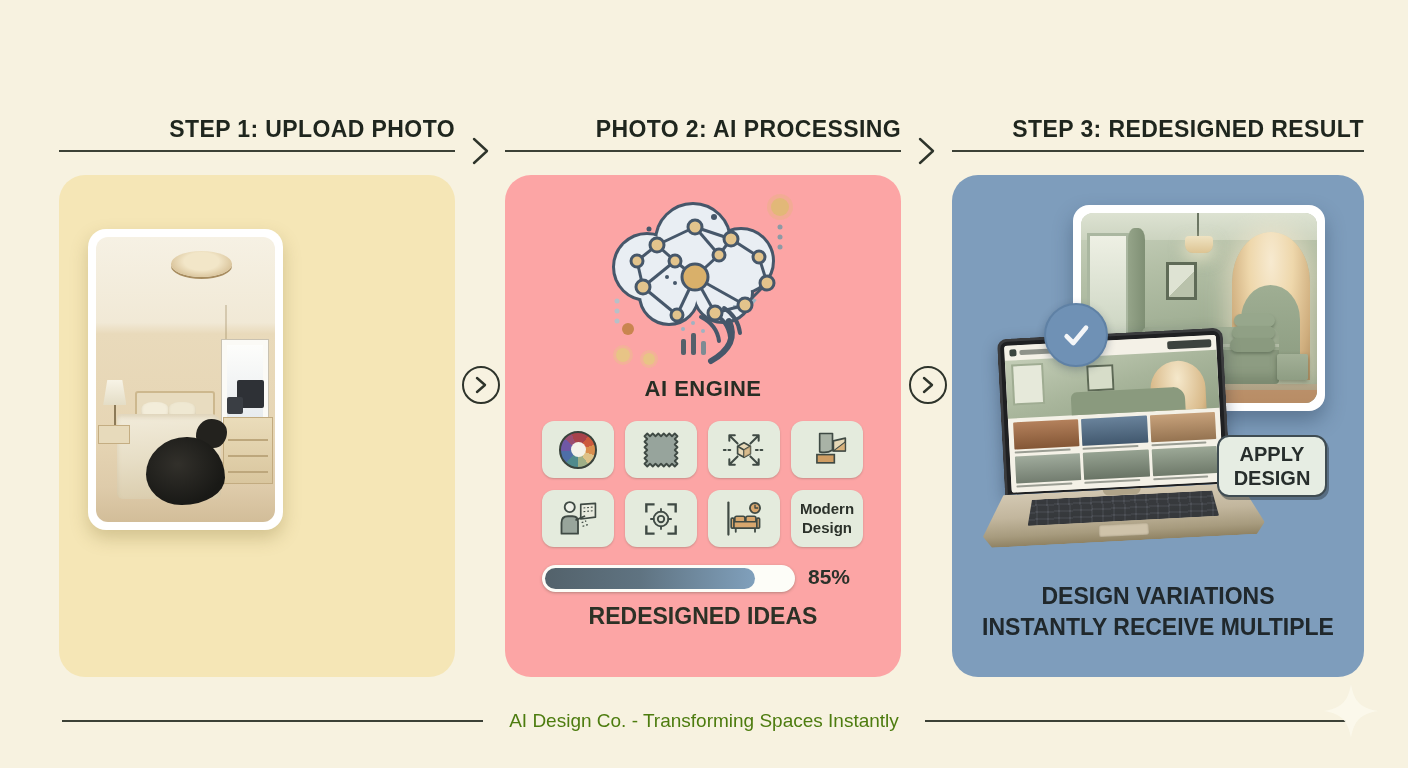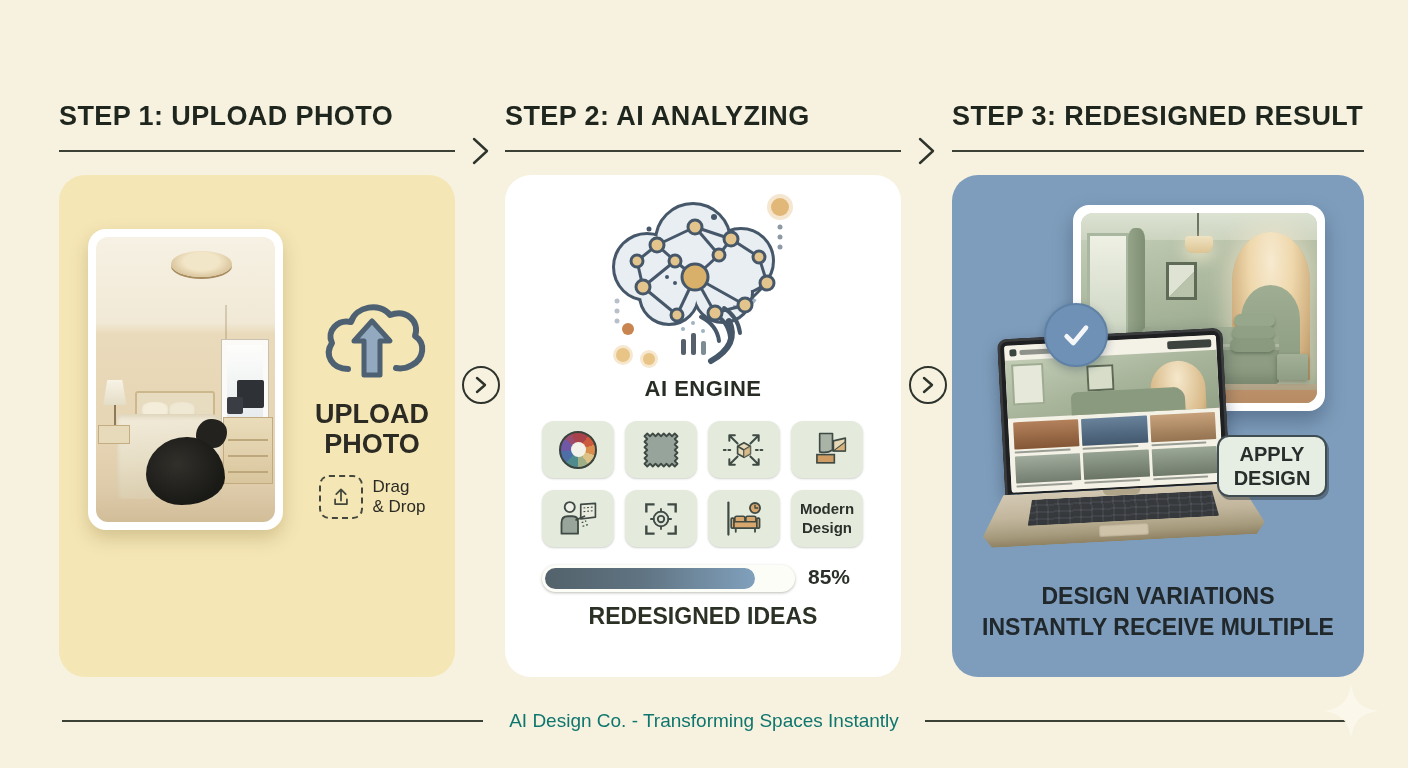--- a/index.html
+++ b/index.html
@@ -2,21 +2,21 @@
 <html><head>
 <meta charset="utf-8">
 <style>
   html,body{margin:0;padding:0;background:#f7f2e0;}
   .canvas{position:relative;width:1408px;height:768px;background:#f7f2e0;overflow:hidden;
           font-family:"Liberation Sans","DejaVu Sans",sans-serif;color:#23281f;}
   .col{position:absolute;top:0;height:700px;}
   #col1{left:59px;width:396px;}
   #col2{left:505px;width:396px;}
   #col3{left:952px;width:412px;}
-  .step-header{position:absolute;top:101px;width:100%;text-align:left;font-size:27px;
+  .step-header{position:absolute;top:116px;width:100%;text-align:right;font-size:23px;
                font-weight:bold;letter-spacing:.4px;color:#1f261e;white-space:nowrap;}
   .step-rule{position:absolute;top:150px;left:0;width:100%;border-top:2px solid #3c4136;}
   .hchev{position:absolute;top:136px;width:22px;height:30px;}
   .flow-arrow{position:absolute;top:366px;width:38px;height:38px;border:2.5px solid #2e342b;
               border-radius:50%;box-sizing:border-box;background:#f7f2e0;display:flex;
               align-items:center;justify-content:center;}
   .card{position:absolute;top:175px;left:0;width:100%;height:502px;border-radius:26px;}
   .card-caption{position:absolute;width:100%;text-align:center;font-weight:600;
                 font-size:23px;line-height:1.35;color:#2c3126;}
 
@@ -163,21 +163,21 @@
      display:flex;align-items:center;justify-content:center;box-shadow:0 3px 8px rgba(30,45,70,.3);}
   .apply-btn{position:absolute;left:265px;top:260px;width:110px;height:62px;z-index:3;
      background:#e6ede3;border:2px solid #3f4c52;border-radius:12px;box-sizing:border-box;
      box-shadow:2px 3px 0 rgba(40,50,60,.45);display:flex;flex-direction:column;align-items:center;
      justify-content:center;font-size:20px;font-weight:600;line-height:1.2;color:#272e2c;cursor:pointer;}
   #cap3{top:406px;color:#20282c;}
 
   
   .footer{position:absolute;left:62px;right:62px;top:710px;display:flex;align-items:center;gap:26px;}
   .footer::before,.footer::after{content:"";flex:1;height:2px;background:#3c4136;}
-  .footer-text{font-size:19px;color:#0f766e;white-space:nowrap;}
+  .footer-text{font-size:19px;color:#4d7c0f;white-space:nowrap;}
   .sparkle{position:absolute;left:1322px;top:682px;z-index:5;}
 </style>
 </head>
 <body>
 
 <div class="canvas">
 
   <div class="col" id="col1">
     <div class="step-header">STEP 1: UPLOAD PHOTO</div>
     <div class="step-rule"></div>
@@ -194,49 +194,27 @@
           <div class="r1-pillow1"></div>
             <div class="r1-pillow2"></div>
           <div class="r1-bed"></div>
             <div class="r1-clothes2"></div>
             <div class="r1-clothes"></div>
           <div class="r1-lampshade"></div>
             <div class="r1-lampstem"></div>
             <div class="r1-table"></div>
         </div>
       </div>
-      <div class="upload-group">
-        <svg width="116" height="94" viewBox="0 0 116 94">
-          <path d="M34,78 C18,78 10,64 18,52 C12,40 24,28 37,31 C42,15 66,11 76,24 C92,18 106,30 101,45 C112,52 110,68 98,74 C93,77 87,78 82,77" fill="none" stroke="#4e6173" stroke-width="6" stroke-linecap="round" stroke-linejoin="round"></path>
-          <path d="M58,30 L76,50 H66 V84 H50 V50 H40 Z" fill="#92a9c0" stroke="#4e6173" stroke-width="5" stroke-linejoin="round"></path>
-        </svg>
-        <div class="upload-label">
-          <div>UPLOAD</div>
-          <div>PHOTO</div>
-        </div>
-        <div class="drag-row">
-          <div class="dropzone">
-            <svg width="26" height="26" viewBox="0 0 44 44">
-              <path d="M22,28 V10 M14,17 L22,9 L30,17" fill="none" stroke="#44483c" stroke-width="3" stroke-linecap="round" stroke-linejoin="round"></path>
-              <path d="M12,26 V34 H32 V26" fill="none" stroke="#44483c" stroke-width="3" stroke-linecap="round" stroke-linejoin="round"></path>
-            </svg>
-          </div>
-          <div class="drag-text">
-            <div>Drag</div>
-            <div>&amp; Drop</div>
-          </div>
-        </div>
-      </div>
     </div>
   </div>
 
   <div class="col" id="col2">
-    <div class="step-header">STEP 2: AI ANALYZING</div>
+    <div class="step-header">PHOTO 2: AI PROCESSING</div>
     <div class="step-rule"></div>
-    <div class="card" style="background: #ffffff;">
+    <div class="card" style="background: #fca5a5;">
 
       <svg id="brain" width="240" height="185" viewBox="0 0 240 185">
         <defs>
           <g id="bcloud">
             <circle cx="64" cy="78" r="32"></circle>
               <circle cx="110" cy="52" r="36"></circle>
             <circle cx="158" cy="72" r="31"></circle>
               <circle cx="86" cy="106" r="28"></circle>
             <circle cx="140" cy="104" r="28"></circle>
           </g>

